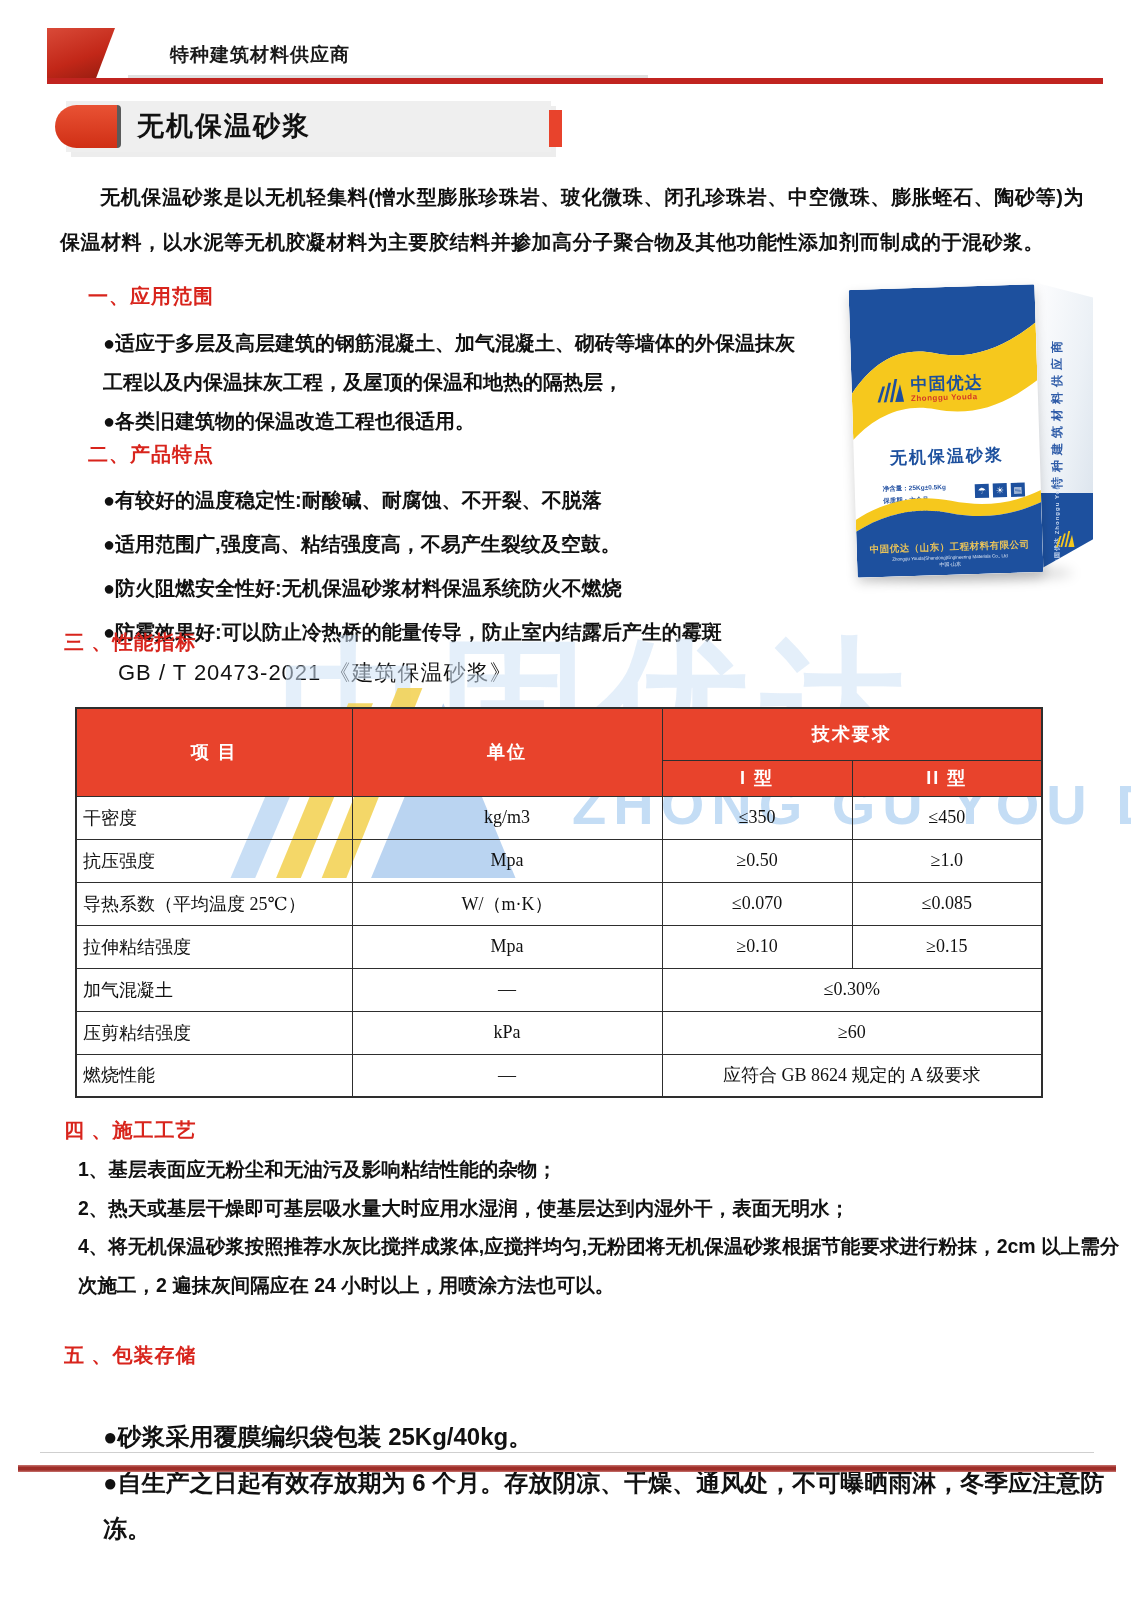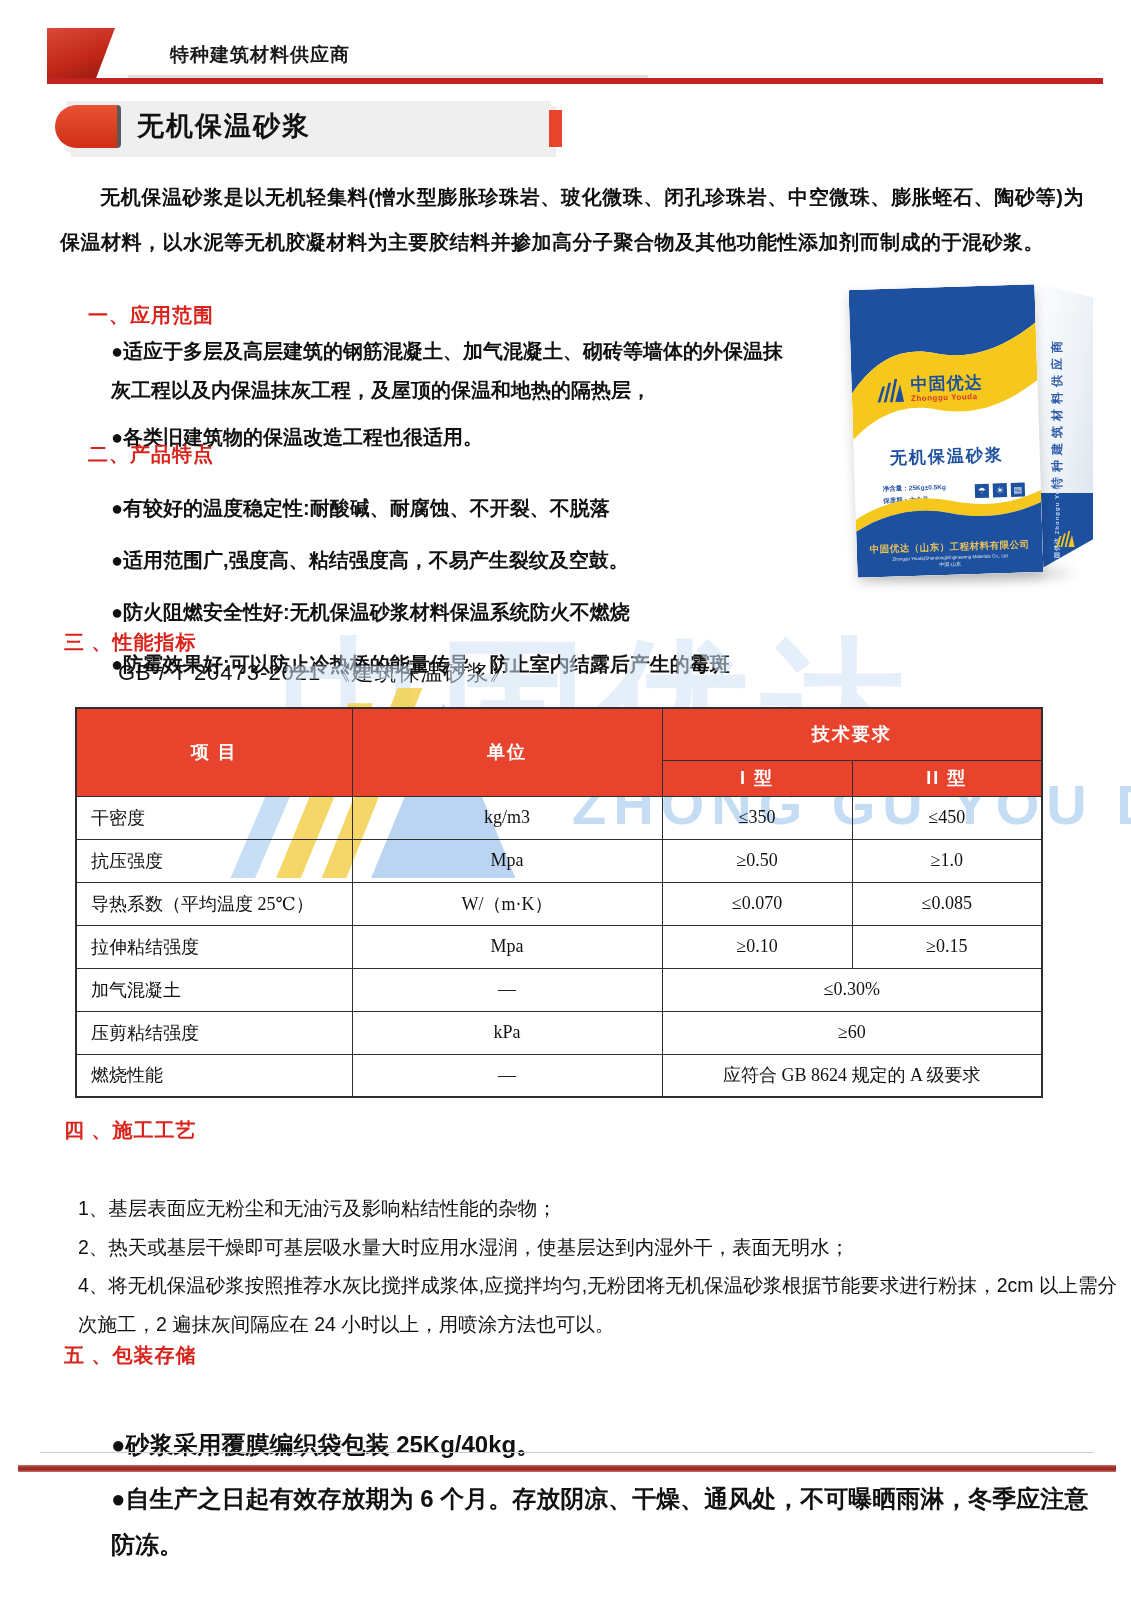--- a/index.html
+++ b/index.html
@@ -23,44 +23,44 @@
     border-radius:22px 4px 4px 22px; border-right:4px solid #5A5A5A; z-index:3; }
   .title-text { position:absolute; left:137px; top:108px; font-size:27px; font-weight:bold; color:#111; letter-spacing:2px; z-index:3; }
   .title-endbar { position:absolute; left:549px; top:110px; width:13px; height:37px; background:#E8432C; z-index:3; }
 
   
   .intro { position:absolute; left:60px; top:175px; width:1024px; font-size:20px; line-height:45px;
     font-weight:600; color:#111; text-indent:2em; text-align:justify; letter-spacing:0.5px; }
 
   .h-red { position:absolute; font-size:20px; font-weight:bold; color:#D8241C; letter-spacing:1px; }
   .bullets { position:absolute; color:#111; font-weight:600; }
-  .bullets p { margin:8px; }
+  .bullets p { margin:0; }
   .s1-bullets { left:103px; top:324px; width:700px; font-size:20px; line-height:39px; }
   .s2-bullets { left:103px; top:478px; width:790px; font-size:20px; line-height:44px; }
 
   .standard-line { position:absolute; left:118px; top:658px; font-size:22px; color:#111; font-weight:500; letter-spacing:1px; }
 
   
   .watermark { position:absolute; left:180px; top:600px; width:880px; height:280px; z-index:0; pointer-events:none; }
   .wm-cn { position:absolute; left:100px; top:10px; font-size:148px; font-weight:bold; color:#CFE2F6; opacity:0.55; letter-spacing:12px; white-space:nowrap; }
   .wm-logo { position:absolute; left:28px; top:88px; opacity:0.85; }
   .wm-en { position:absolute; left:392px; top:172px; font-size:56px; font-weight:bold; color:#C4DDF5; letter-spacing:7px; white-space:nowrap; }
 
   
   .perf-table { position:absolute; left:75px; top:707px; width:966px; border-collapse:collapse; table-layout:fixed; z-index:1; }
   .perf-table th, .perf-table td { border:1px solid #2E2E2E; }
   .perf-table { border:2px solid #2E2E2E; }
   .perf-table th { background:#E8432C; color:#fff; font-size:18px; font-weight:bold; letter-spacing:2px; }
   .perf-table .th-tech { height:52px; }
   .perf-table .th-type { height:36px;margin-top:26px; }
   .perf-table td { height:43px; background:transparent; font-family:"Liberation Serif","DejaVu Serif",serif; font-size:18px; color:#111; text-align:center; }
-  .perf-table td.item { text-align:left; padding-left:14px; }
-
-  
-  .s4-items { position:absolute; left:78px; top:1150px; width:1044px; font-size:19.5px; line-height:38.5px; color:#111; font-weight:400;margin-top:39px; }
+  .perf-table td.item { text-align:left; padding-left:6px; }
+
+  
+  .s4-items { position:absolute; left:78px; top:1150px; width:1044px; font-size:19.5px; line-height:38.5px; color:#111; font-weight:700; }
   .s5-bullets { left:103px; top:1414px; width:1005px; font-size:24px; line-height:46px; }
 
   
   .foot-hairline { position:absolute; left:40px; top:1452px; width:1054px; height:1px; background:#CFCFCF; }
   .foot-redline { position:absolute; left:18px; top:1465px; width:1098px; height:7px;
     background:linear-gradient(180deg,#C87470 0%,#9E2D28 35%,#9E2D28 70%,#C87470 100%); }
   .page-num { position:absolute; left:0; top:1477px; width:100%; text-align:center;
     font-family:"Liberation Serif","DejaVu Serif",serif; font-size:17px; color:#222; }
 
   
@@ -103,21 +103,21 @@
     <span>特种建筑材料供应商</span>
   </div>
 
   <div class="title-bar"></div>
   <div class="title-pill"></div>
   <div class="title-text">无机保温砂浆</div>
   <div class="title-endbar"></div>
 
   <p class="intro">无机保温砂浆是以无机轻集料(憎水型膨胀珍珠岩、玻化微珠、闭孔珍珠岩、中空微珠、膨胀蛭石、陶砂等)为保温材料，以水泥等无机胶凝材料为主要胶结料并掺加高分子聚合物及其他功能性添加剂而制成的于混砂浆。</p>
 
-  <div class="h-red" style="left:88px; top:302px;">一、应用范围</div>
+  <div class="h-red" style="left:88px; top:283px;">一、应用范围</div>
   <div class="bullets s1-bullets">
     <p>●适应于多层及高层建筑的钢筋混凝土、加气混凝土、砌砖等墙体的外保温抹灰工程以及内保温抹灰工程，及屋顶的保温和地热的隔热层，</p>
     <p>●各类旧建筑物的保温改造工程也很适用。</p>
   </div>
 
   <div class="h-red" style="left:88px; top:441px;">二、产品特点</div>
   <div class="bullets s2-bullets">
     <p>●有较好的温度稳定性:耐酸碱、耐腐蚀、不开裂、不脱落</p>
     <p>●适用范围广,强度高、粘结强度高，不易产生裂纹及空鼓。</p>
     <p>●防火阻燃安全性好:无机保温砂浆材料保温系统防火不燃烧</p>

